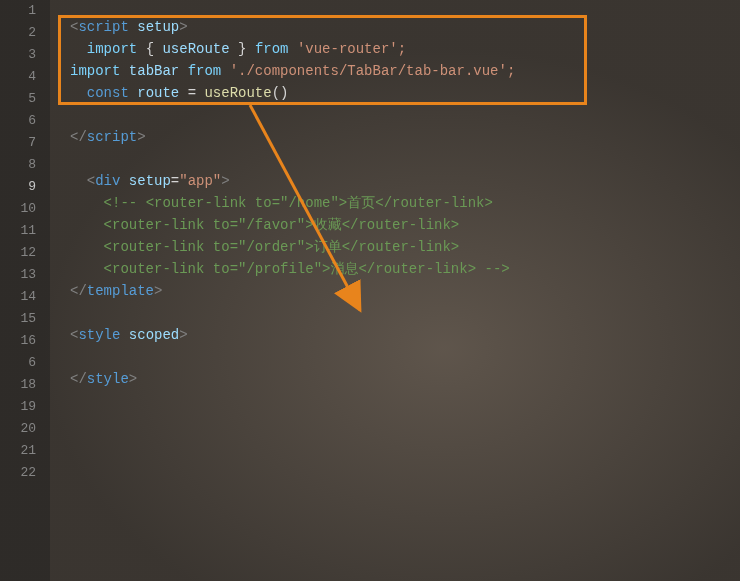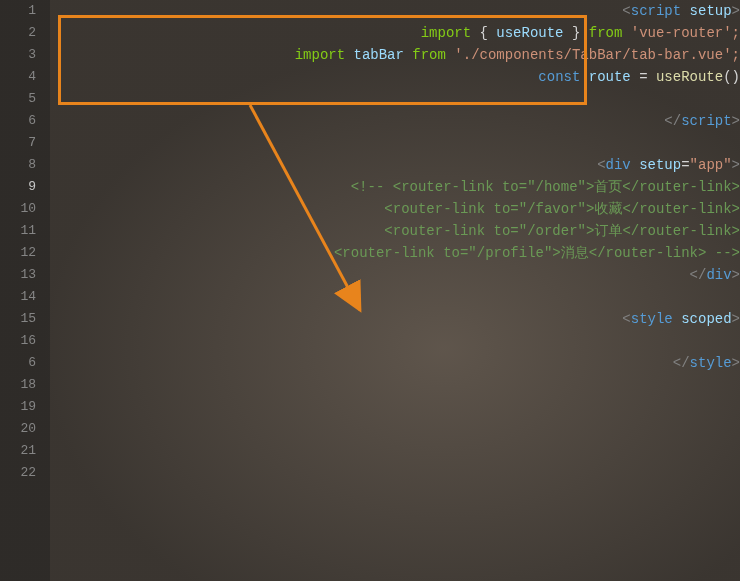--- a/index.html
+++ b/index.html
@@ -37,35 +37,34 @@
   }
   .gutter div {
     height: 22px;
     line-height: 22px;
   }
   .gutter div.active {
     color: #c6c6c6;
   }
   .code {
     flex: 1;
-    padding-top: 0px;
+    padding-top: 16px;
     color: #d4d4d4;
-    text-align: right;
   }
   .line {
     height: 22px;
     line-height: 22px;
     white-space: pre;
     padding-left: 20px;
   }
   .tag { color: #808080; }
   .tagname { color: #569cd6; }
   .attr { color: #9cdcfe; }
   .str { color: #ce9178; }
-  .kw { color: #84cc16; }
+  .kw { color: #7dd3fc; }
   .var { color: #9cdcfe; }
   .fn { color: #dcdcaa; }
   .braces { color: #d4d4d4; }
   .comment { color: #6a9955; }
   .annotation-box {
     position: absolute;
     z-index: 2;
     border: 3px solid #e8841c;
     left: 58px;
     top: 15px;
@@ -118,21 +117,21 @@
     <div class="line"><span class="kw">import</span><span class="var"> tabBar </span><span class="kw">from</span><span class="str"> '</span><span class="str">./components/TabBar/tab-bar.vue</span><span class="str">';</span></div>
     <div class="line">  <span class="tagname">const</span><span class="var"> route </span><span class="braces">=</span><span class="fn"> useRoute</span><span class="braces">()</span></div>
     <div class="line"></div>
     <div class="line"><span class="tag">&lt;/</span><span class="tagname">script</span><span class="tag">&gt;</span></div>
     <div class="line"></div>
     <div class="line">  <span class="tag">&lt;</span><span class="tagname">div</span><span class="attr"> setup</span><span class="braces">=</span><span class="str">"app"</span><span class="tag">&gt;</span></div>
     <div class="line">    <span class="comment">&lt;!-- </span><span class="comment">&lt;router-link to="/home"&gt;首页&lt;/router-link&gt;</span></div>
     <div class="line">    <span class="comment">&lt;router-link to="/favor"&gt;收藏&lt;/router-link&gt;</span></div>
     <div class="line">    <span class="comment">&lt;router-link to="/order"&gt;订单&lt;/router-link&gt;</span></div>
     <div class="line">    <span class="comment">&lt;router-link to="/profile"&gt;消息&lt;/router-link&gt;</span><span class="comment"> --&gt;</span></div>
-    <div class="line">  <span class="tag">&lt;/</span><span class="tagname">div</span><span class="tag">&gt;</span></div>
+    <div class="line"><span class="tag">&lt;/</span><span class="tagname">template</span><span class="tag">&gt;</span></div>
     <div class="line"></div>
     <div class="line"><span class="tag">&lt;</span><span class="tagname">style</span><span class="attr"> scoped</span><span class="tag">&gt;</span></div>
     <div class="line"></div>
     <div class="line"><span class="tag">&lt;/</span><span class="tagname">style</span><span class="tag">&gt;</span></div>
     <div class="line"></div>
   </div>
 </div>
 
 <div class="annotation-box"></div>
 

